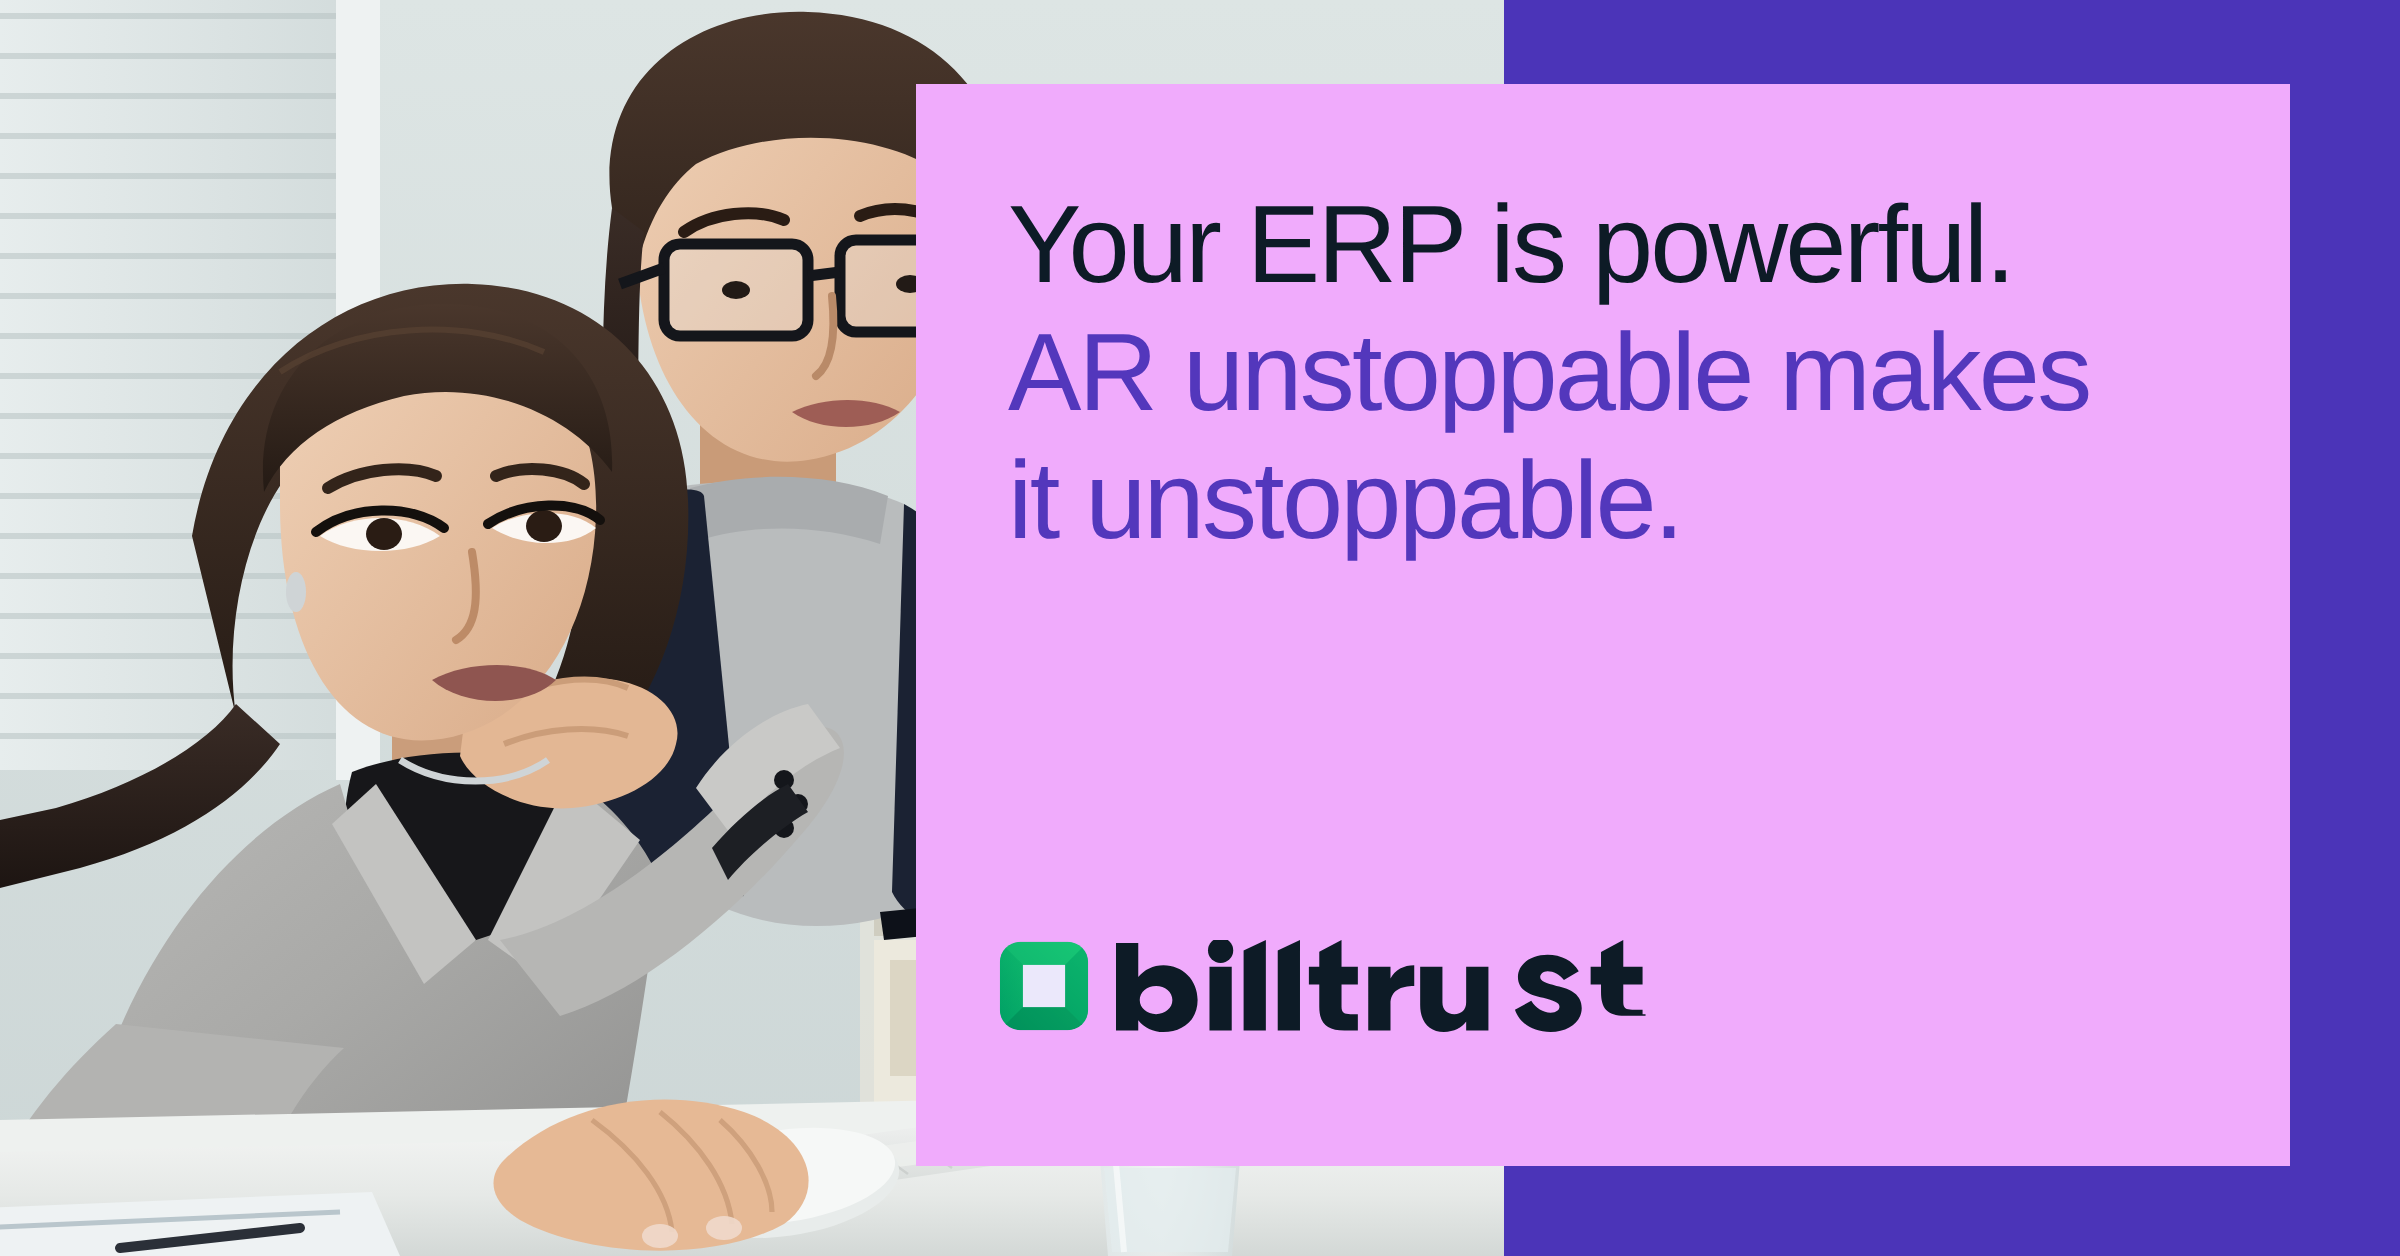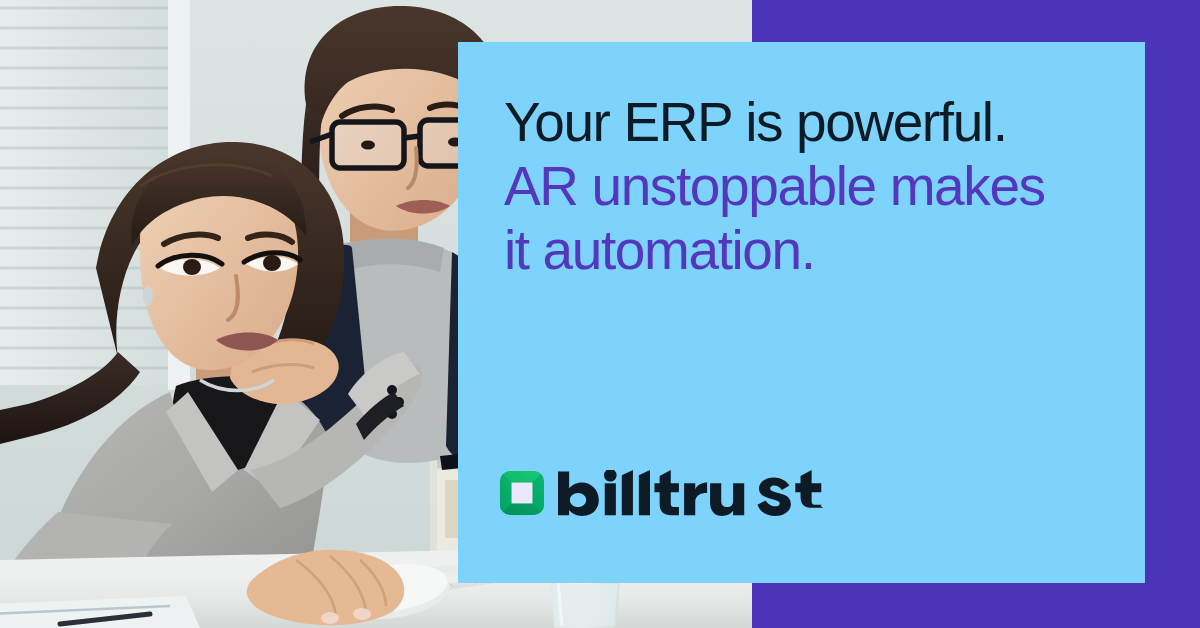--- a/index.html
+++ b/index.html
@@ -326,26 +326,26 @@
 
       <path d="M-10 604 L 186 596 L 200 628 L -10 628 Z" fill="#eef2f3"></path>
       <path d="M-10 614 L 170 606" stroke="#b9c6cc" stroke-width="2.5"></path>
 
       <path d="M60 624 L 150 614" stroke="#2b3038" stroke-width="5" stroke-linecap="round"></path>
     </svg>
   </div>
 
   <div id="purple-block" style="background: rgb(75, 52, 184);"></div>
 
-  <div id="card" style="background: #7dd3fc;">
+  <div id="card" style="background: #f0abfc;">
 
     <div id="headline">
       <span class="hl-line" style="color: rgb(13, 27, 38);">Your ERP is powerful.</span>
       <span class="hl-line" style="color: rgb(83, 55, 188);">AR unstoppable makes</span>
-      <span class="hl-line" style="color: rgb(83, 55, 188);">it automation.</span>
+      <span class="hl-line" style="color: rgb(83, 55, 188);">it unstoppable.</span>
     </div>
 
     <div id="logo">
 
       <svg id="logo-mark" viewBox="0 0 100 100">
         <defs>
           <linearGradient id="gmarkA" x1="0" y1="1" x2="1" y2="0">
             <stop offset="0%" stop-color="#00945E"></stop>
             <stop offset="100%" stop-color="#17C673"></stop>
           </linearGradient>

